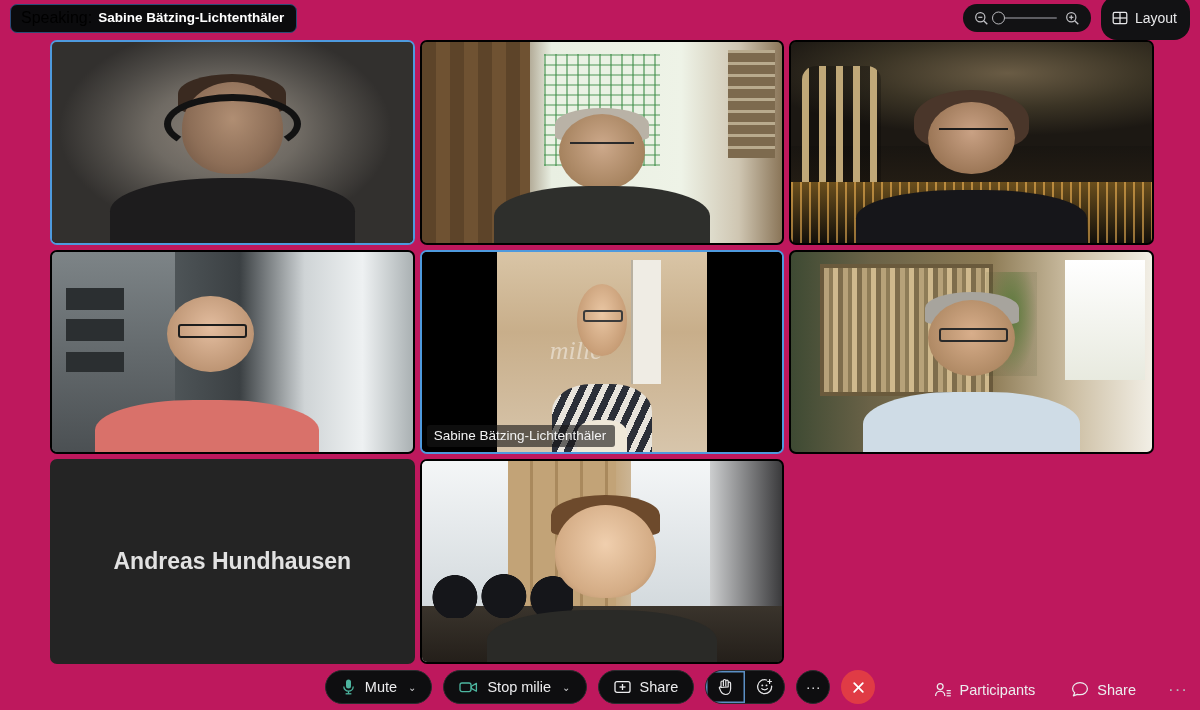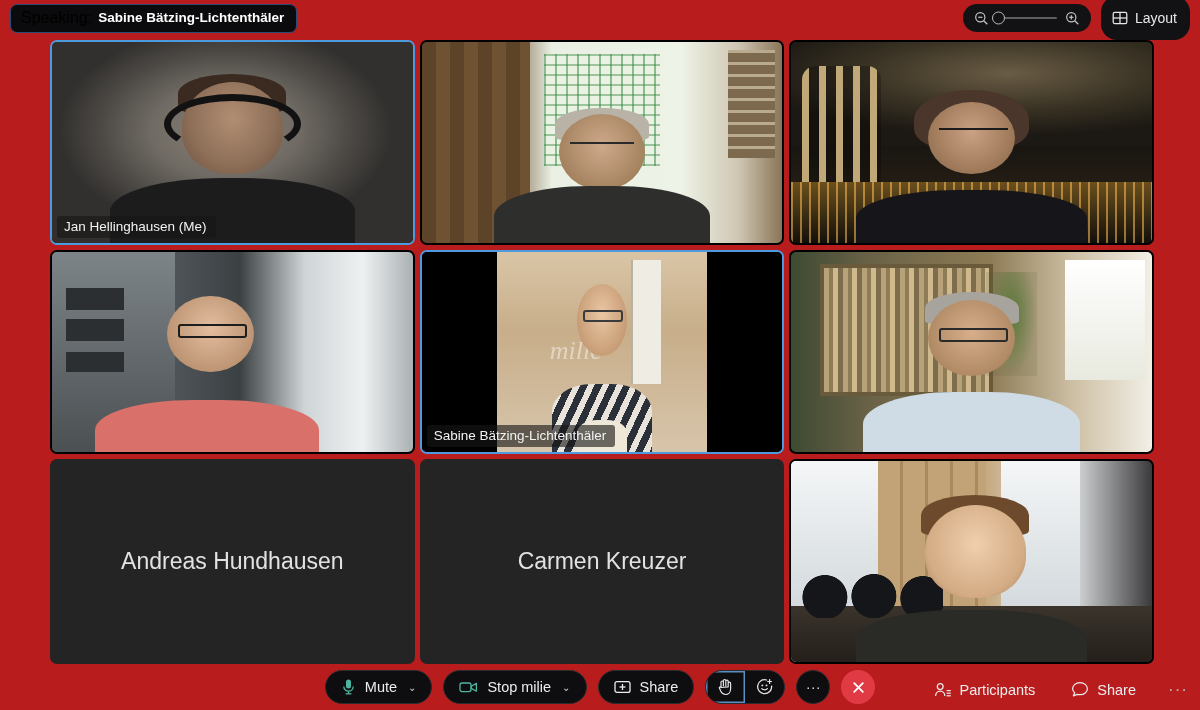--- a/index.html
+++ b/index.html
@@ -2,21 +2,21 @@
 <html><head>
 <meta charset="utf-8">
 <style>
   * { box-sizing: border-box; margin: 0; padding: 0; }
   html, body {
     width: 1200px; height: 710px;
     background: #000;
     font-family: "Liberation Sans", sans-serif;
     overflow: hidden;
   }
-  .app { position: relative; width: 1200px; height: 710px; background: #b91c1c; text-align: right; }
+  .app { position: relative; width: 1200px; height: 710px; background: #be185d; text-align: right; }
 
   
   .topbar {
     position: absolute; top: 0; left: 0; width: 1200px; height: 36px;
     display: flex; align-items: center; justify-content: space-between;
     padding: 0 8px;
   }
   .speaking-pill {
     display: flex; align-items: center; gap: 6px;
     background: #0b0b0d;
@@ -61,21 +61,21 @@
     position: relative; overflow: hidden;
     border-radius: 7px; background: #000;
     border: 2px solid transparent;
   }
   .tile.active { border-color: #4e9ade; }
   .tile.blank { background: #242424; }
   .tile .scene { position: absolute; inset: 0; }
   .blank-name {
     position: absolute; inset: 0; display: flex;
     align-items: center; justify-content: center;
-    color: #e2e2e2; font-size: 23px; font-weight: 400;
+    color: #e2e2e2; font-size: 23px; font-weight: 700;
   }
   .name-tag {
     position: absolute; left: 5px; bottom: 5px;
     background: rgba(22,22,22,0.62);
     color: #f2f2f2; font-size: 13.5px;
     padding: 3px 9px 4px 7px; border-radius: 3px;
     white-space: nowrap;
   }
 
   
@@ -421,21 +421,20 @@
 
   <div class="grid">
 
     <div class="tile active">
       <div class="scene s-jan">
         <div class="hair"></div>
           <div class="head"></div>
           <div class="phones"></div>
           <div class="torso"></div>
       </div>
-      <div class="name-tag">Jan Hellinghausen (Me)</div>
     </div>
 
     <div class="tile">
       <div class="scene s-calendar">
         <div class="wardrobe"></div>
           <div class="chart"></div>
           <div class="shelf"></div>
         <div class="hair"></div>
           <div class="head"></div>
           <div class="glasses"></div>
@@ -490,23 +489,20 @@
           <div class="head"></div>
           <div class="glasses"></div>
           <div class="torso"></div>
       </div>
     </div>
 
     <div class="tile blank">
       <div class="blank-name">Andreas Hundhausen</div>
     </div>
 
-    <div class="tile blank">
-      <div class="blank-name">Carmen Kreuzer</div>
-    </div>
 
     <div class="tile">
       <div class="scene s-office">
         <div class="window"></div>
           <div class="panel"></div>
           <div class="window2"></div>
         <div class="table"></div>
           <div class="chairs"></div>
         <div class="hair"></div>
           <div class="head"></div>

